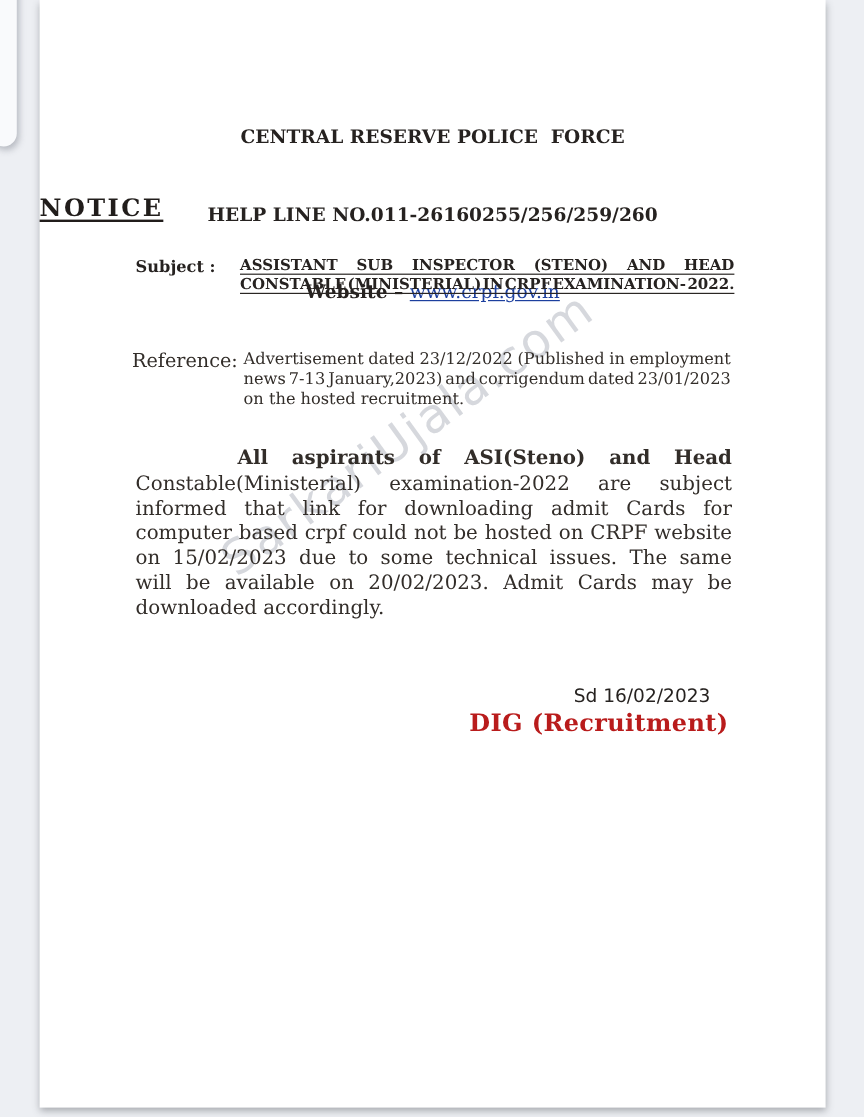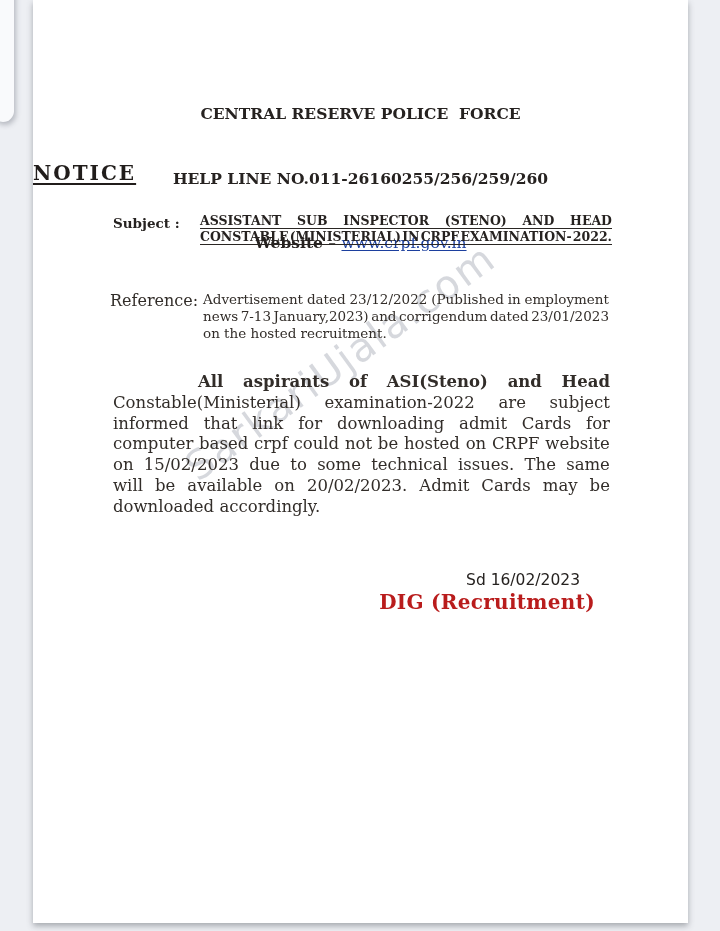--- a/index.html
+++ b/index.html
@@ -106,21 +106,21 @@
 
   
   .body-block {
     position:absolute; left:80px; top:372px; width:497px;
     font-size:16.5px; line-height:20.8px; color:#322d29;
   }
   .body-block .indent { padding-left:85px;font-weight:bold; }
 
   
   .signature-block {
-    position:absolute; right:93px; top:569px;
+    position:absolute; right:81px; top:569px;
     text-align:right;
   }
   .sig-sd {
     font-family:"DejaVu Sans", sans-serif;
     font-size:15.5px; line-height:22px;
     color:#262220;
     margin-right:15px;
   }
   .sig-designation {
     font-size:20px; font-weight:bold; line-height:22px;

